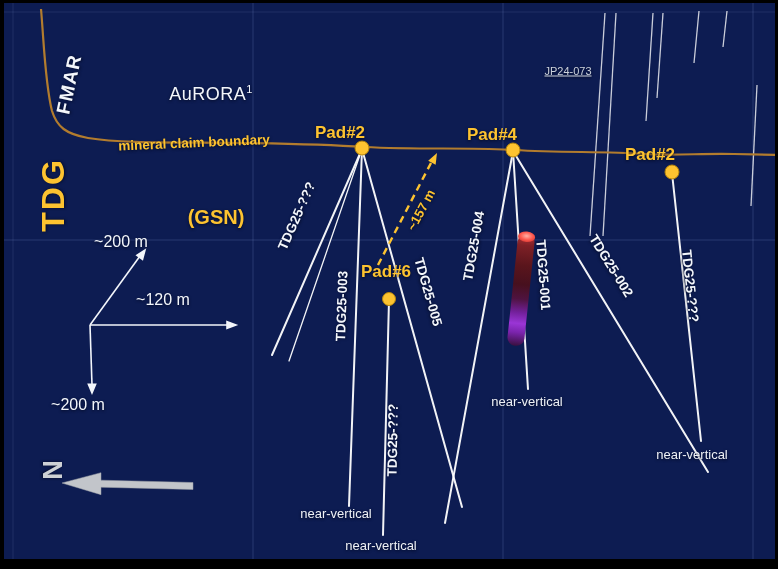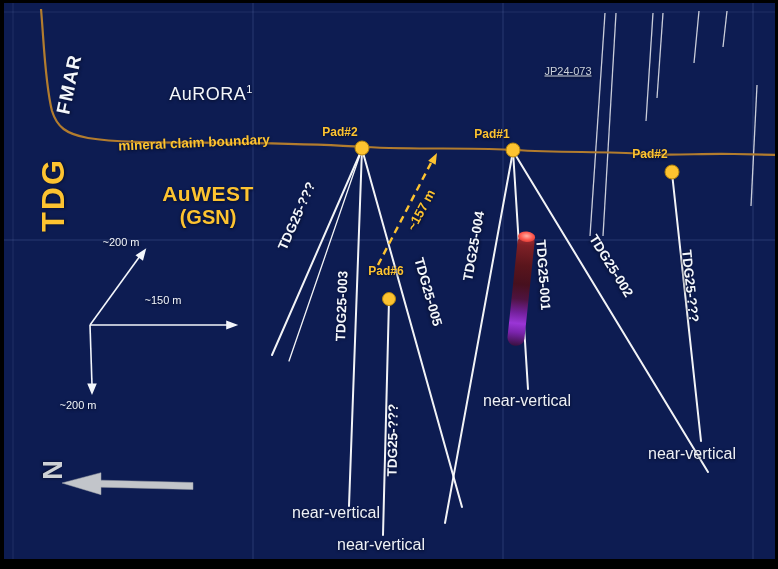--- a/index.html
+++ b/index.html
@@ -25,27 +25,27 @@
     line-height:1;
   }
   .t-white{color:#f3f6fb;}
   .t-gray{color:#ccd2dc;text-decoration:underline;}
   .t-yellow{color:#fdc330;}
   .fmar{font-size:19px;font-weight:bold;letter-spacing:1.5px;}
   .aurora{font-size:18px;font-weight:500;letter-spacing:.5px;}
   .aurora sup{font-size:11px;}
   .tdg{font-size:32px;font-weight:800;letter-spacing:2px;}
   .auwest{font-size:21px;font-weight:bold;letter-spacing:.5px;}
-  .auwest-sub{font-size:20px;font-weight:bold;}
+  .auwest-sub{font-size:20px;font-weight:bold;margin-left:8px;}
   .boundary-lbl{font-size:13.5px;font-weight:bold;}
-  .pad-lbl{font-size:12px;font-weight:bold;}
+  .pad-lbl{font-size:17px;font-weight:bold;}
   .hole-lbl{font-size:13.5px;font-weight:600;color:#f3f6fb;}
-  .nv-lbl{font-size:16px;color:#eef1f6;}
+  .nv-lbl{font-size:13px;color:#eef1f6;}
   .dist-lbl{font-size:13px;font-weight:bold;}
-  .scale-lbl{font-size:11px;color:#f3f6fb;}
+  .scale-lbl{font-size:16px;color:#f3f6fb;}
   .jp-lbl{font-size:11px;}
   .north-lbl{font-size:27px;font-weight:bold;color:#ced1d5;}
 </style>
 </head>
 <body>
 
 <div class="canvas">
   <div class="view">
 
     <svg class="scene" width="778" height="569" viewBox="0 0 778 569">
@@ -132,48 +132,47 @@
         <circle cx="385" cy="296" r="6.5"></circle>
       </g>
     </svg>
 
     <div class="lbl t-white fmar" style="left:65px;top:81px;--r:-78deg">FMAR</div>
 
     <div class="lbl t-white aurora" style="left:207px;top:90px"><span>AuRORA</span><sup>1</sup></div>
 
     <div class="lbl t-yellow tdg" style="left:49px;top:192px;--r:-90deg">TDG</div>
 
-    <div class="lbl t-yellow auwest" style="left:204px;top:190px">AuWEST</div>
     <div class="lbl t-yellow auwest-sub" style="left:204px;top:214px">(GSN)</div>
 
     <div class="lbl t-yellow boundary-lbl" style="left:190px;top:140px;--r:-2.5deg">mineral claim boundary</div>
 
     <div class="lbl t-gray jp-lbl" style="left:564px;top:68px">JP24-073</div>
 
     <div class="lbl t-yellow pad-lbl" style="left:336px;top:129px">Pad#2</div>
-    <div class="lbl t-yellow pad-lbl" style="left:488px;top:131px">Pad#1</div>
+    <div class="lbl t-yellow pad-lbl" style="left:488px;top:131px">Pad#4</div>
     <div class="lbl t-yellow pad-lbl" style="left:646px;top:151px">Pad#2</div>
     <div class="lbl t-yellow pad-lbl" style="left:382px;top:268px">Pad#6</div>
 
     <div class="lbl hole-lbl" style="left:293px;top:213px;--r:-66deg">TDG25-???</div>
     <div class="lbl hole-lbl" style="left:338px;top:303px;--r:-88deg">TDG25-003</div>
     <div class="lbl hole-lbl" style="left:424px;top:289px;--r:74deg">TDG25-005</div>
     <div class="lbl hole-lbl" style="left:470px;top:243px;--r:-80deg">TDG25-004</div>
     <div class="lbl hole-lbl" style="left:539px;top:272px;--r:86deg">TDG25-001</div>
     <div class="lbl hole-lbl" style="left:607px;top:263px;--r:58deg">TDG25-002</div>
     <div class="lbl hole-lbl" style="left:686px;top:283px;--r:84deg">TDG25-???</div>
     <div class="lbl hole-lbl" style="left:389px;top:437px;--r:-89deg">TDG25-???</div>
 
     <div class="lbl nv-lbl" style="left:332px;top:510px">near-vertical</div>
     <div class="lbl nv-lbl" style="left:377px;top:542px">near-vertical</div>
     <div class="lbl nv-lbl" style="left:523px;top:398px">near-vertical</div>
     <div class="lbl nv-lbl" style="left:688px;top:451px">near-vertical</div>
 
     <div class="lbl t-yellow dist-lbl" style="left:417px;top:207px;--r:-62deg">~157 m</div>
 
     <div class="lbl scale-lbl" style="left:117px;top:239px">~200 m</div>
-    <div class="lbl scale-lbl" style="left:159px;top:297px">~150 m</div>
+    <div class="lbl scale-lbl" style="left:159px;top:297px">~120 m</div>
     <div class="lbl scale-lbl" style="left:74px;top:402px">~200 m</div>
 
     <div class="lbl north-lbl" style="left:47px;top:467px;--r:90deg">N</div>
 
   </div>
 </div>
 
 </body></html>

